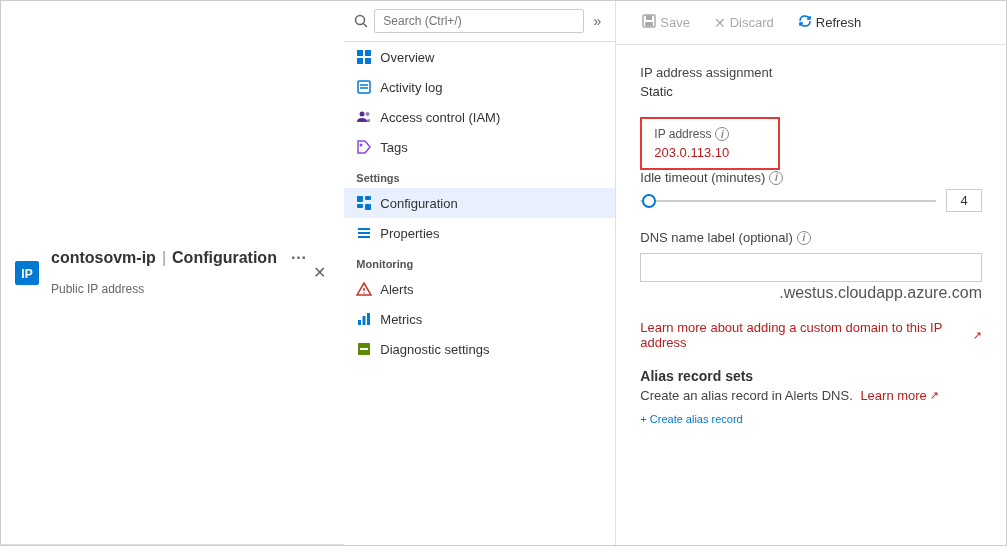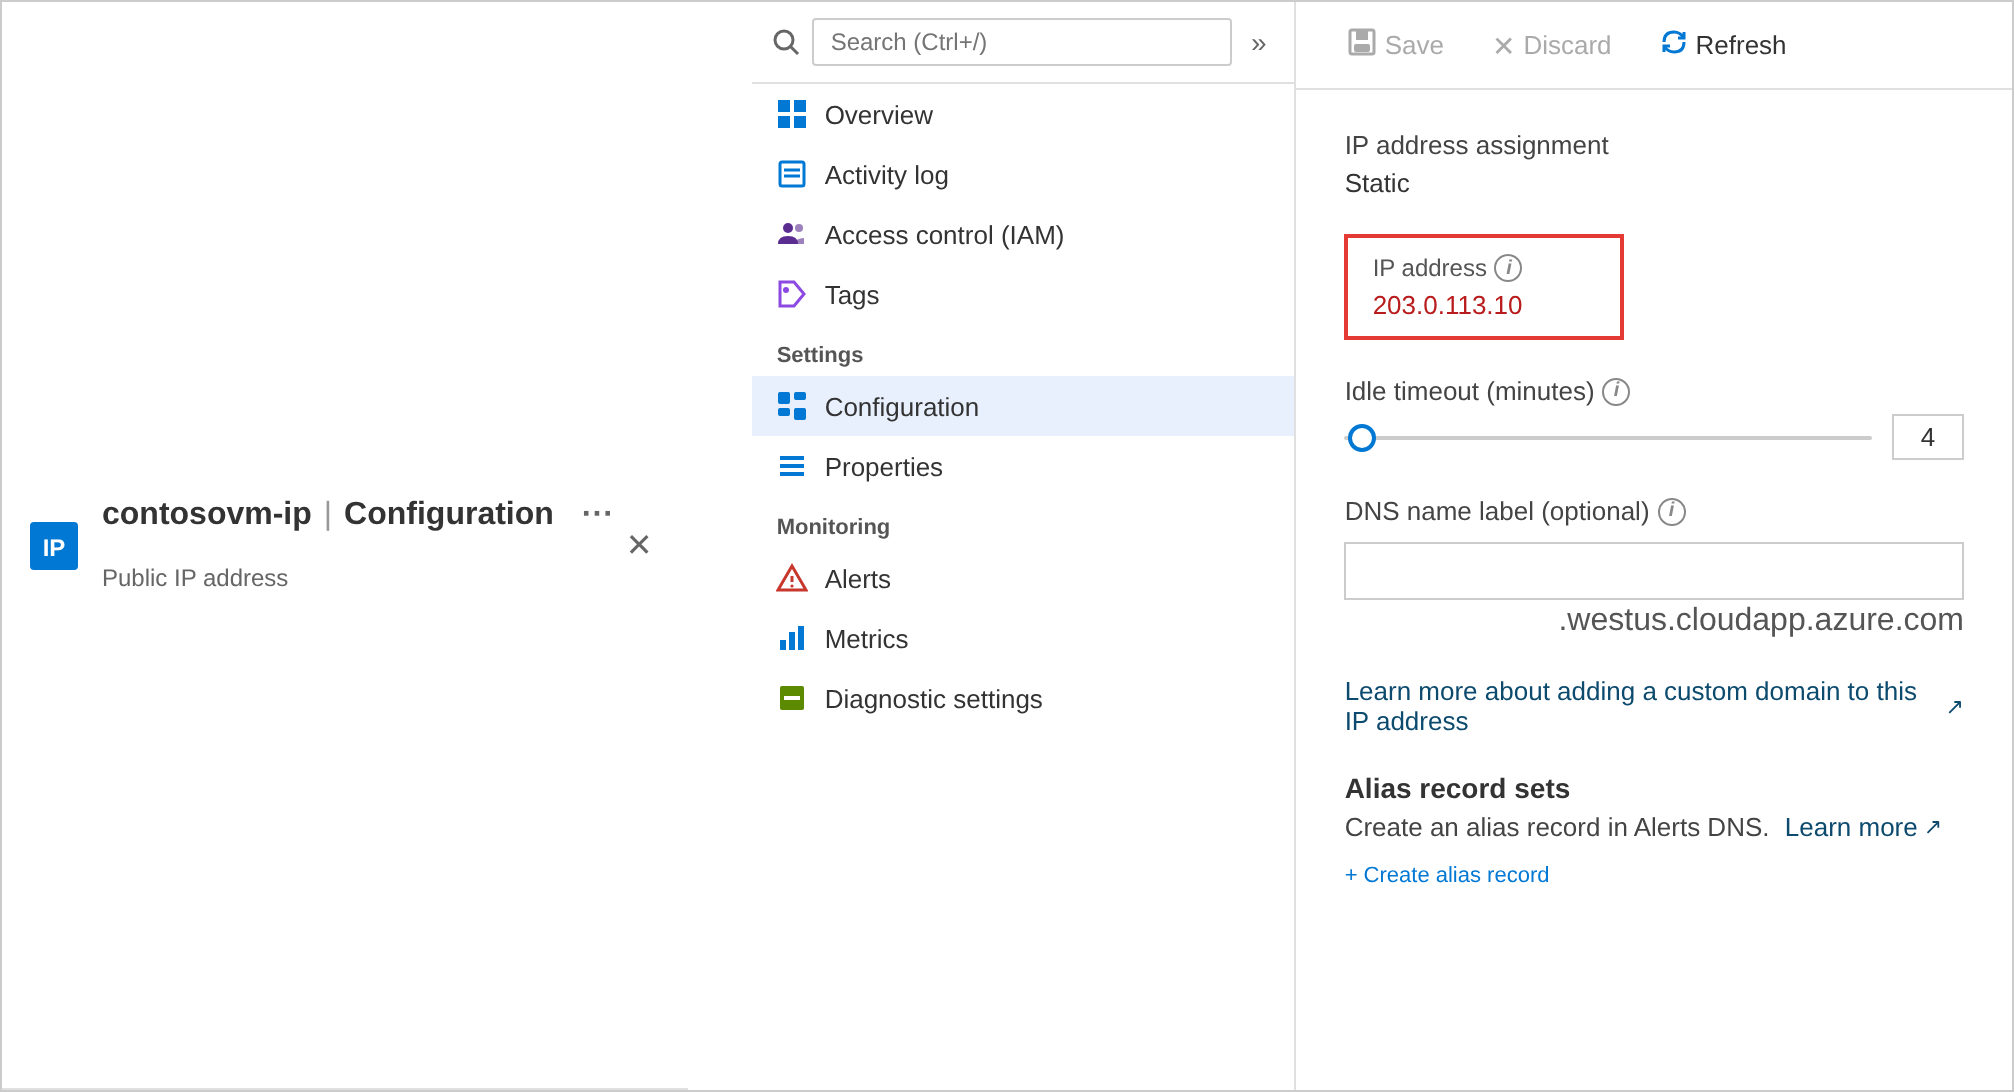--- a/index.html
+++ b/index.html
@@ -74,21 +74,20 @@
 
     
     .sidebar {
       width: 272px;
       flex-shrink: 0;
       border-right: 1px solid #e0e0e0;
       display: flex;
       flex-direction: column;
       background: #fff;
       overflow-y: auto;
-      margin-left: 32px;
     }
 
     .search-bar {
       display: flex;
       align-items: center;
       padding: 8px 10px;
       border-bottom: 1px solid #e0e0e0;
       gap: 6px;
     }
     .search-input {
@@ -208,21 +207,20 @@
     .form-value {
       font-size: 13px;
       color: #333;
     }
 
     
     .ip-address-box {
       border: 2px solid #e53935;
       padding: 8px 12px;
       display: inline-block;
-      margin-bottom: 18px;
       min-width: 140px;
     }
     .ip-address-label {
       font-size: 12px;
       color: #555;
       display: flex;
       align-items: center;
       gap: 4px;
       margin-bottom: 4px;
     }
@@ -275,21 +273,21 @@
     }
     .dns-suffix {
       text-align: right;
       font-size: 16px;
       color: #555;
       margin-top: 2px;
     }
 
     
     .link {
-      color: #0c4a6e;
+      color: #b91c1c;
       text-decoration: none;
       font-size: 13px;
       cursor: pointer;
       display: inline-flex;
       align-items: center;
       gap: 3px;
     }
     .external-icon { font-size: 11px; }
 
     .section-title {

